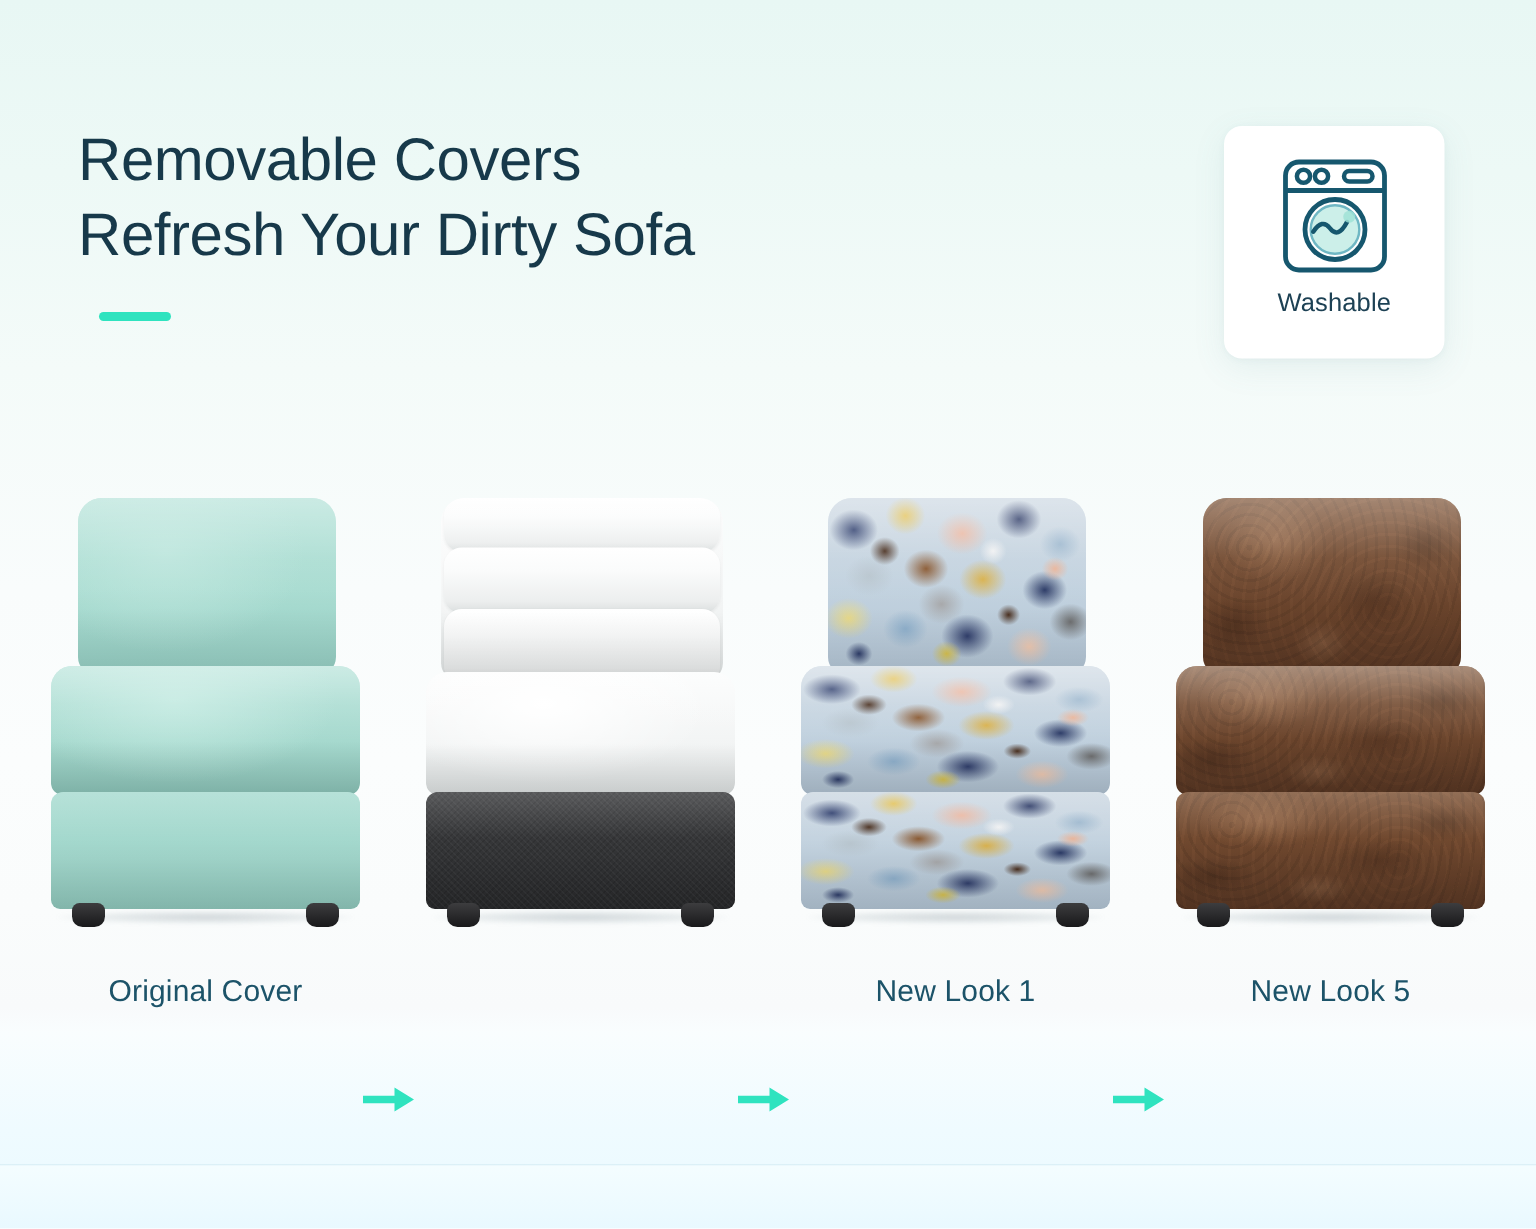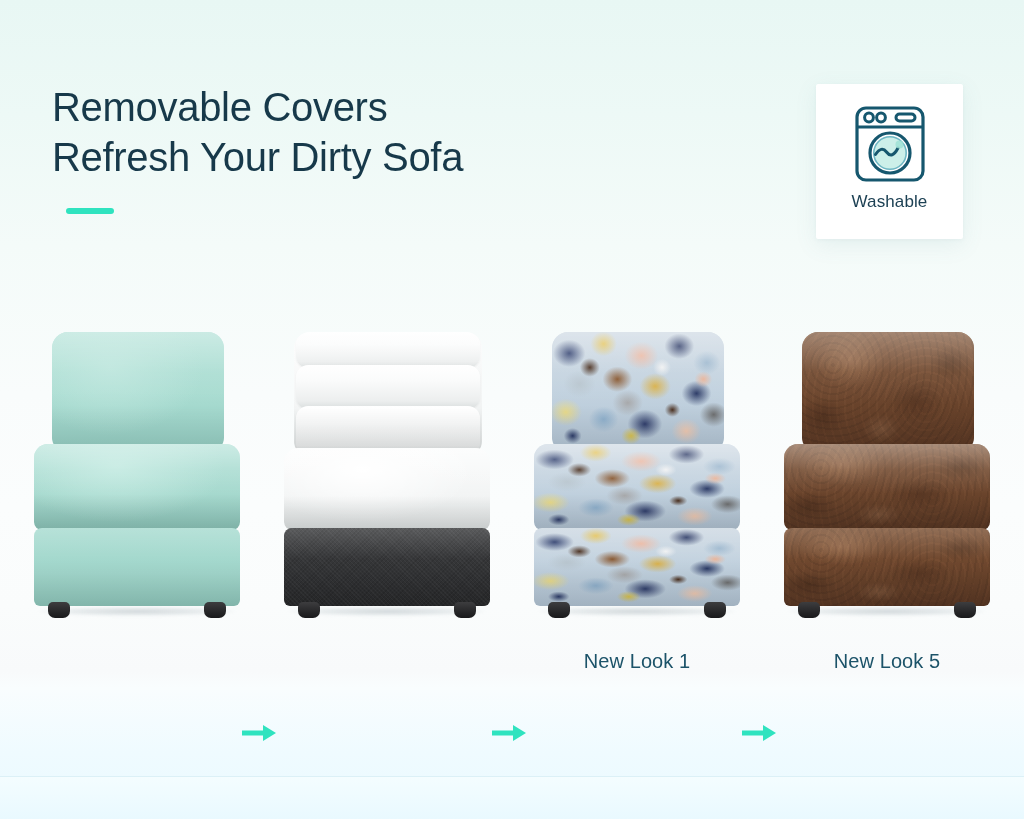--- a/index.html
+++ b/index.html
@@ -72,21 +72,21 @@
   }
 
   
   #washable-badge {
     position: absolute;
     left: 816px;
     top: 84px;
     width: 147px;
     height: 155px;
     background: #ffffff;
-    border-radius: 2px;
+    border-radius: 12px;
     box-shadow: 0 6px 22px rgba(90, 140, 150, 0.10),
                 0 1px 4px rgba(90, 140, 150, 0.06);
     display: flex;
     flex-direction: column;
     align-items: center;
     justify-content: flex-start;
     padding-top: 18px;
   }
   #washer-icon { width: 84px; height: 84px; display: block; }
   #washable-label {
@@ -442,16 +442,17 @@
     </svg>
     <svg class="arrow" style="left:492px;" viewBox="0 0 34 20">
       <path d="M0 7.5 H21 V2 L34 10 L21 18 V12.5 H0 Z" fill="#2fe3bf"></path>
     </svg>
     <svg class="arrow" style="left:742px;" viewBox="0 0 34 20">
       <path d="M0 7.5 H21 V2 L34 10 L21 18 V12.5 H0 Z" fill="#2fe3bf"></path>
     </svg>
 
   </div>
 
+  <div class="caption" style="left:12px;">Original Cover</div>
   <div class="caption" style="left:512px;">New Look 1</div>
   <div class="caption" style="left:762px;">New Look 5</div>
 
 </div>
 
 </body></html>

